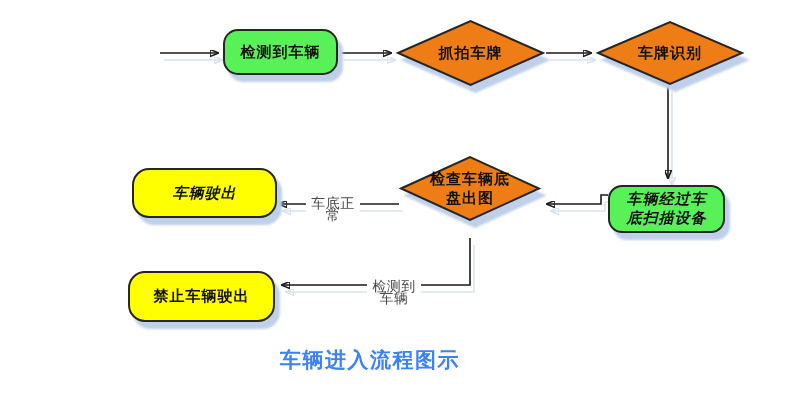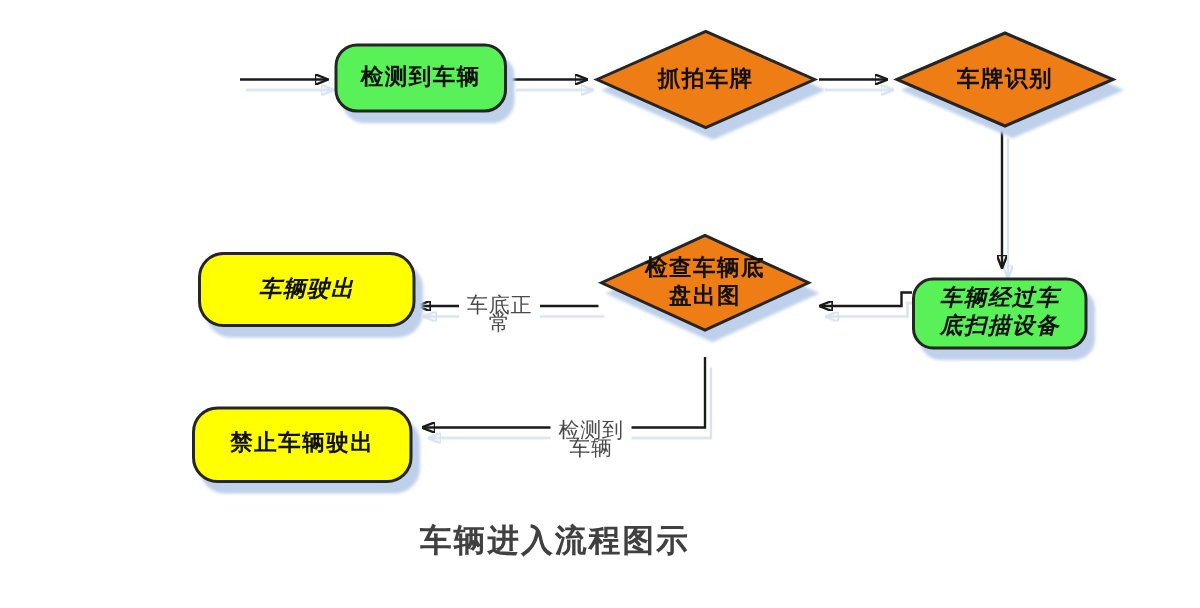--- a/index.html
+++ b/index.html
@@ -41,21 +41,21 @@
     font-family:Liberation Sans, sans-serif;
     font-size:14px;color:#4a4a4a;letter-spacing:0.5px;
     text-align:center;line-height:12px;
     padding:0 1px;
   }
   
   .diagram-title{
     position:absolute;left:0;top:346px;width:740px;
     text-align:center;
     font-size:21px;font-weight:700;letter-spacing:1.5px;
-    color:#404040;
+    color:#3b82f6;
   }
 </style>
 </head>
 <body>
 
 <div class="canvas">
 
   <svg class="connectors" viewBox="0 0 800 405">
     <defs>
       <marker id="arrow" markerUnits="userSpaceOnUse" markerWidth="9" markerHeight="7" refX="8" refY="3.5" orient="auto">

